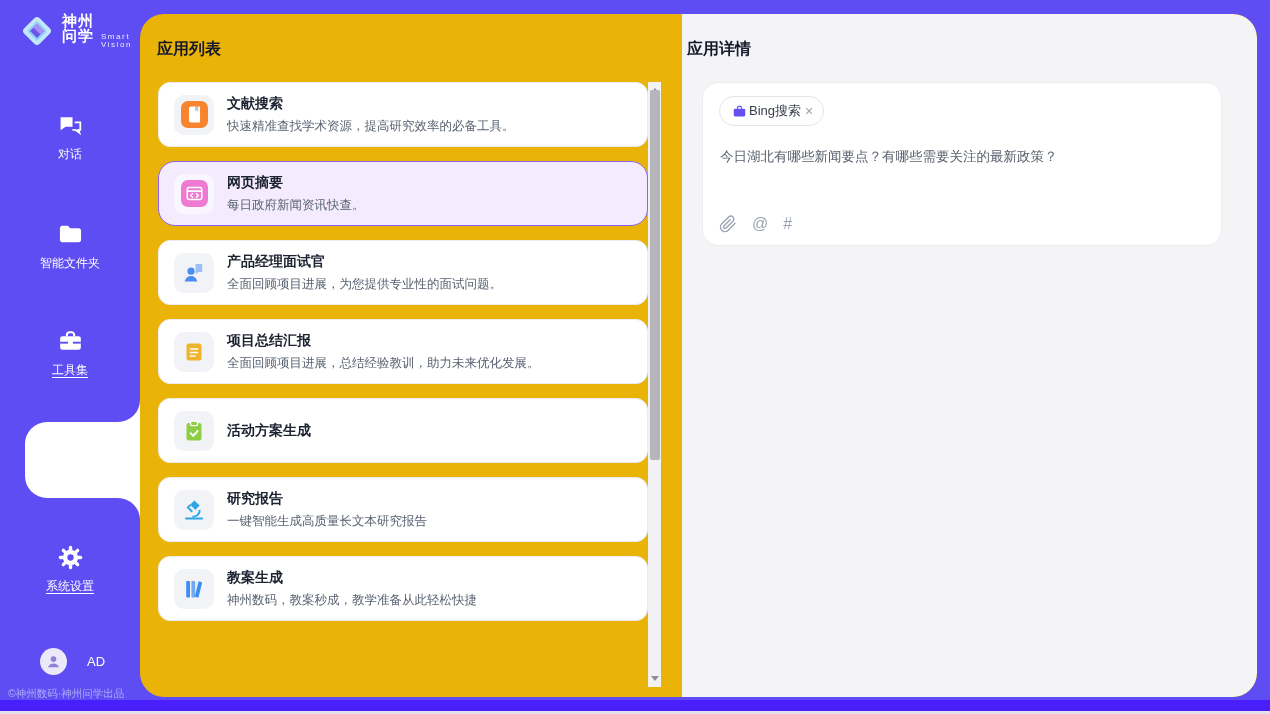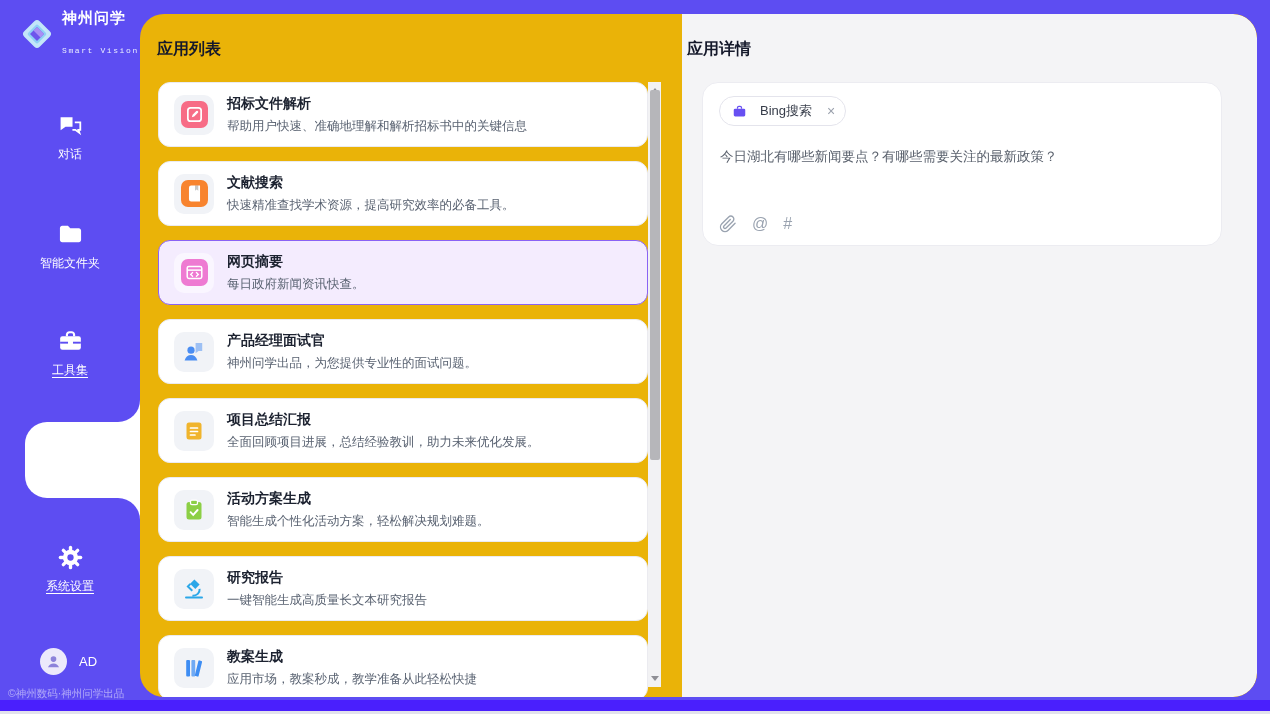--- a/index.html
+++ b/index.html
@@ -6,53 +6,53 @@
   body{
     width:1270px;height:714px;position:relative;overflow:hidden;
     background:var(--sidebar-purple,#5d4df2);
     font-family:"Liberation Sans","DejaVu Sans",sans-serif;
     -webkit-font-smoothing:antialiased;
   }
   
   .sidebar{position:absolute;left:0;top:0;width:140px;height:700px;}
   .logo-row{position:absolute;left:18px;top:12px;display:flex;align-items:center;gap:6px;}
   .logo-diamond{display:flex;}
-  .logo-text{display:flex;flex-direction:column;line-height:1;font-family:Liberation Mono, monospace;}
+  .logo-text{display:flex;line-height:1;}
   .logo-title{font-size:15px;font-weight:bold;color:#ffffff;letter-spacing:1px;}
   .logo-subtitle{font-size:8px;color:#e9edff;letter-spacing:1.6px;margin-top:20px;}
   #nav .nav-item{position:absolute;left:0;width:140px;display:flex;flex-direction:column;align-items:center;gap:7px;color:#fff;cursor:pointer;}
   #nav .nav-item:nth-child(1){top:112px;font-family:Liberation Mono, monospace;}
   #nav .nav-item:nth-child(2){top:221px;}
   #nav .nav-item:nth-child(3){top:328px;}
   #nav .nav-item:nth-child(4){top:422px;height:76px;justify-content:center;gap:6px;}
   #nav .nav-item:nth-child(5){top:544px;}
   .nav-icon{display:flex;position:relative;z-index:1;}
   .nav-label{font-size:12px;position:relative;z-index:1;}
   .nav-item.underline .nav-label{text-decoration:underline;text-underline-offset:3px;}
   .nav-item.active{color:#5b49f1;}
   .nav-item.active::before{content:"";position:absolute;left:25px;right:0;top:0;bottom:0;background:#fff;border-radius:22px 0 0 22px;}
   .fillet{display:none;position:absolute;right:0;width:22px;height:22px;overflow:hidden;background:#fff;}
   .nav-item.active .fillet{display:block;}
   .fillet.top{top:-22px;}
   .fillet.bottom{bottom:-22px;}
   .fillet-inner{width:100%;height:100%;background:var(--sidebar-purple,#5d4df2);}
   .fillet.top .fillet-inner{border-bottom-right-radius:22px;}
   .fillet.bottom .fillet-inner{border-top-right-radius:22px;}
-  .user-row{position:absolute;left:40px;top:648px;display:flex;align-items:center;gap:12px;cursor:pointer;}
+  .user-row{position:absolute;left:40px;top:648px;display:flex;align-items:center;gap:20px;cursor:pointer;}
   .avatar{width:27px;height:27px;border-radius:50%;background:#ece9fb;display:flex;align-items:center;justify-content:center;}
   .user-name{font-size:13px;color:#ffffff;}
   .sidebar-footer{position:absolute;left:8px;top:687px;font-size:10.5px;color:rgba(255,255,255,.5);white-space:nowrap;}
   
   .main-panel{position:absolute;left:140px;top:14px;width:1117px;height:683px;background:#eab308;border-radius:24px;overflow:hidden;}
   .list-col{position:absolute;left:0;top:0;width:542px;height:100%;}
   .section-title{font-size:16px;font-weight:bold;color:#15192b;}
   .list-title{position:absolute;left:17px;top:25px;}
   .cards{position:absolute;left:18px;top:68px;width:490px;bottom:0;overflow:hidden;}
   .app-card{box-sizing:border-box;height:65px;margin-bottom:14px;border:1px solid #ebebf0;border-radius:12px;background:#fff;display:flex;align-items:center;padding-left:15px;gap:13px;cursor:pointer;}
-  .app-card.selected{background:#f4ecfe;border-color:var(--selected-border,#8a63f4);}
+  .app-card.selected{background:#f4ecfe;border-color:var(--selected-border,#8a63f4);border-radius:17px;}
   .tile{width:40px;height:40px;border-radius:10px;background:#f1f3f7;display:flex;align-items:center;justify-content:center;flex:none;}
   .app-card.selected .tile{background:#faf6ff;}
   .solid-box{width:27px;height:27px;border-radius:7px;display:flex;align-items:center;justify-content:center;color:#ffffff;}
   .solid-box svg{width:19px;height:19px;}
   .flat-glyph{display:flex;}
   .flat-glyph svg{width:24px;height:24px;}
   .card-texts{display:flex;flex-direction:column;}
   .card-title{font-size:14px;font-weight:bold;color:#1c2230;}
   .card-desc{font-size:12.5px;color:#596271;margin-top:5px;}
   
@@ -60,21 +60,21 @@
   .sb-thumb{position:absolute;left:1.5px;top:8px;width:10px;height:370px;background:#b6b6ba;border-radius:2px;cursor:pointer;}
   .sb-arrow{position:absolute;left:0;width:13px;height:13px;display:flex;align-items:center;justify-content:center;cursor:pointer;}
   .sb-arrow.up{top:2px;}
   .sb-arrow.down{bottom:2px;}
   .tri-up{width:0;height:0;border-left:4px solid transparent;border-right:4px solid transparent;border-bottom:5px solid #8f8f95;}
   .tri-down{width:0;height:0;border-left:4px solid transparent;border-right:4px solid transparent;border-top:5px solid #8f8f95;}
   
   .detail-col{position:absolute;left:542px;top:0;right:0;bottom:0;background:#f4f4f6;border-radius:0 24px 24px 0;}
   .detail-title{position:absolute;left:5px;top:25px;}
   .detail-card{position:absolute;left:20px;top:68px;width:520px;height:164px;box-sizing:border-box;background:#ffffff;border:1px solid #ececf1;border-radius:16px;}
-  .chip{position:absolute;left:16px;top:13px;height:30px;box-sizing:border-box;display:inline-flex;align-items:center;gap:13px;padding:0 10px 0 12px;border:1px solid #e4e4ec;border-radius:17px;background:#fff;cursor:pointer;}
+  .chip{position:absolute;left:16px;top:13px;height:30px;box-sizing:border-box;display:inline-flex;align-items:center;gap:2px;padding:0 10px 0 12px;border:1px solid #e4e4ec;border-radius:17px;background:#fff;cursor:pointer;}
   .chip-icon{color:#6750f2;display:flex;}
   .chip-icon svg{width:15px;height:15px;}
   .chip-label{font-size:13px;color:#363c49;}
   .chip-close{font-size:14px;color:#9aa0ac;margin-left:2px;cursor:pointer;}
   .prompt-text{position:absolute;left:17px;top:64px;right:16px;font-size:13.5px;color:#59606c;line-height:1.5;cursor:text;}
   .composer-row{position:absolute;left:16px;bottom:12px;display:flex;align-items:center;gap:15px;color:#9aa3b0;}
   .composer-icon{display:flex;align-items:center;cursor:pointer;}
   .composer-icon svg{width:18px;height:18px;}
   .glyph-char{font-size:16px;line-height:18px;}
   
@@ -180,34 +180,20 @@
   </div>
   <div class="sidebar-footer">©神州数码·神州问学出品</div>
 </div>
 
 <div class="main-panel">
   <div class="list-col">
     <div class="section-title list-title">应用列表</div>
     <div class="cards" id="cards">
         <div class="app-card">
     <span class="tile">
-            <span class="solid-box" style="background: rgb(247, 108, 134);">
-              <svg viewBox="0 0 24 24">
-                <rect x="3.6" y="3.6" width="16.8" height="16.8" rx="3.5" fill="none" stroke="currentColor" stroke-width="2.2"></rect>
-                <path d="M8.6 15.4l1-3 4.7-4.7a1.45 1.45 0 0 1 2 2.1l-4.7 4.6z" fill="currentColor"></path>
-              </svg>
-            </span>
-          </span>
-    <span class="card-texts">
-      <span class="card-title">招标文件解析</span>
-      <span class="card-desc">帮助用户快速、准确地理解和解析招标书中的关键信息</span>
-    </span>
-  </div>
-        <div class="app-card">
-    <span class="tile">
             <span class="solid-box" style="background: rgb(248, 132, 46);">
               <svg viewBox="0 0 24 24">
                 <path d="M5 4.8A2.8 2.8 0 0 1 7.8 2H19v20H7.8A2.8 2.8 0 0 1 5 19.2z" fill="currentColor"></path>
                 <path d="M12.6 2v6.4l2.1-1.6 2.1 1.6V2z" fill="rgba(0,0,0,0.22)"></path>
               </svg>
             </span>
           </span>
     <span class="card-texts">
       <span class="card-title">文献搜索</span>
       <span class="card-desc">快速精准查找学术资源，提高研究效率的必备工具。</span>
@@ -233,21 +219,21 @@
             <span class="flat-glyph" style="color: rgb(74, 141, 242);">
               <svg viewBox="0 0 24 24">
                 <path d="M13.6 3h6.6v8h-3.7l-2.9 2.2z" fill="currentColor" opacity=".5"></path>
                 <circle cx="9" cy="10.2" r="3.6" fill="currentColor"></circle>
                 <path d="M2.6 20.6c1.2-3.7 3.5-5.5 6.4-5.5s5.2 1.8 6.4 5.5z" fill="currentColor"></path>
               </svg>
             </span>
           </span>
     <span class="card-texts">
       <span class="card-title">产品经理面试官</span>
-      <span class="card-desc">神州问学出品，为您提供专业性的面试问题。</span>
+      <span class="card-desc">全面回顾项目进展，为您提供专业性的面试问题。</span>
     </span>
   </div>
         <div class="app-card">
     <span class="tile">
             <span class="flat-glyph" style="color: rgb(240, 180, 44);">
               <svg viewBox="0 0 24 24">
                 <rect x="4.5" y="3.5" width="15" height="17" rx="2.5" fill="currentColor"></rect>
                 <path d="M8.5 9h7M8.5 12.5h7M8.5 16h4.5" stroke="#fff" stroke-width="1.7" stroke-linecap="round"></path>
               </svg>
             </span>
@@ -262,21 +248,20 @@
             <span class="flat-glyph" style="color: rgb(140, 207, 69);">
               <svg viewBox="0 0 24 24">
                 <rect x="4.5" y="4" width="15" height="17.5" rx="2.5" fill="currentColor"></rect>
                 <rect x="8.5" y="2.2" width="7" height="4.4" rx="1.4" fill="currentColor" stroke="#fff" stroke-width="1.3"></rect>
                 <path d="M8.6 14.2l2.6 2.6 4.4-4.8" fill="none" stroke="#fff" stroke-width="1.9" stroke-linecap="round"></path>
               </svg>
             </span>
           </span>
     <span class="card-texts">
       <span class="card-title">活动方案生成</span>
-      <span class="card-desc">智能生成个性化活动方案，轻松解决规划难题。</span>
     </span>
   </div>
         <div class="app-card">
     <span class="tile">
             <span class="flat-glyph" style="color: rgb(43, 167, 232);">
               <svg viewBox="0 0 24 24">
                 <path d="M12.4 2.4l5.2 5.2-4.3 4.3-5.2-5.2z" fill="currentColor"></path>
                 <path d="M8.4 6.9L5.9 9.4l4.4 4.4" fill="none" stroke="currentColor" stroke-width="2"></path>
                 <path d="M17.6 11.8c.4 4.2-2.8 7-7.2 6.9" fill="none" stroke="currentColor" stroke-width="2"></path>
                 <path d="M4 20.6h16" stroke="currentColor" stroke-width="2" stroke-linecap="round"></path>
@@ -293,21 +278,21 @@
             <span class="flat-glyph" style="color: rgb(62, 141, 243);">
               <svg viewBox="0 0 24 24">
                 <rect x="4.2" y="4" width="3.8" height="16.5" rx="0.9" fill="currentColor"></rect>
                 <rect x="9.4" y="4" width="3.8" height="16.5" rx="0.9" fill="currentColor" opacity=".72"></rect>
                 <rect x="14.6" y="4.4" width="3.8" height="16.2" rx="0.9" transform="rotate(14 16.5 12.5)" fill="currentColor"></rect>
               </svg>
             </span>
           </span>
     <span class="card-texts">
       <span class="card-title">教案生成</span>
-      <span class="card-desc">应用市场，教案秒成，教学准备从此轻松快捷</span>
+      <span class="card-desc">神州数码，教案秒成，教学准备从此轻松快捷</span>
     </span>
   </div>
       </div>
     <div class="scrollbar">
       <span class="sb-arrow up">
           <span class="tri-up"></span>
         </span>
       <span class="sb-thumb"></span>
       <span class="sb-arrow down">
           <span class="tri-down"></span>

